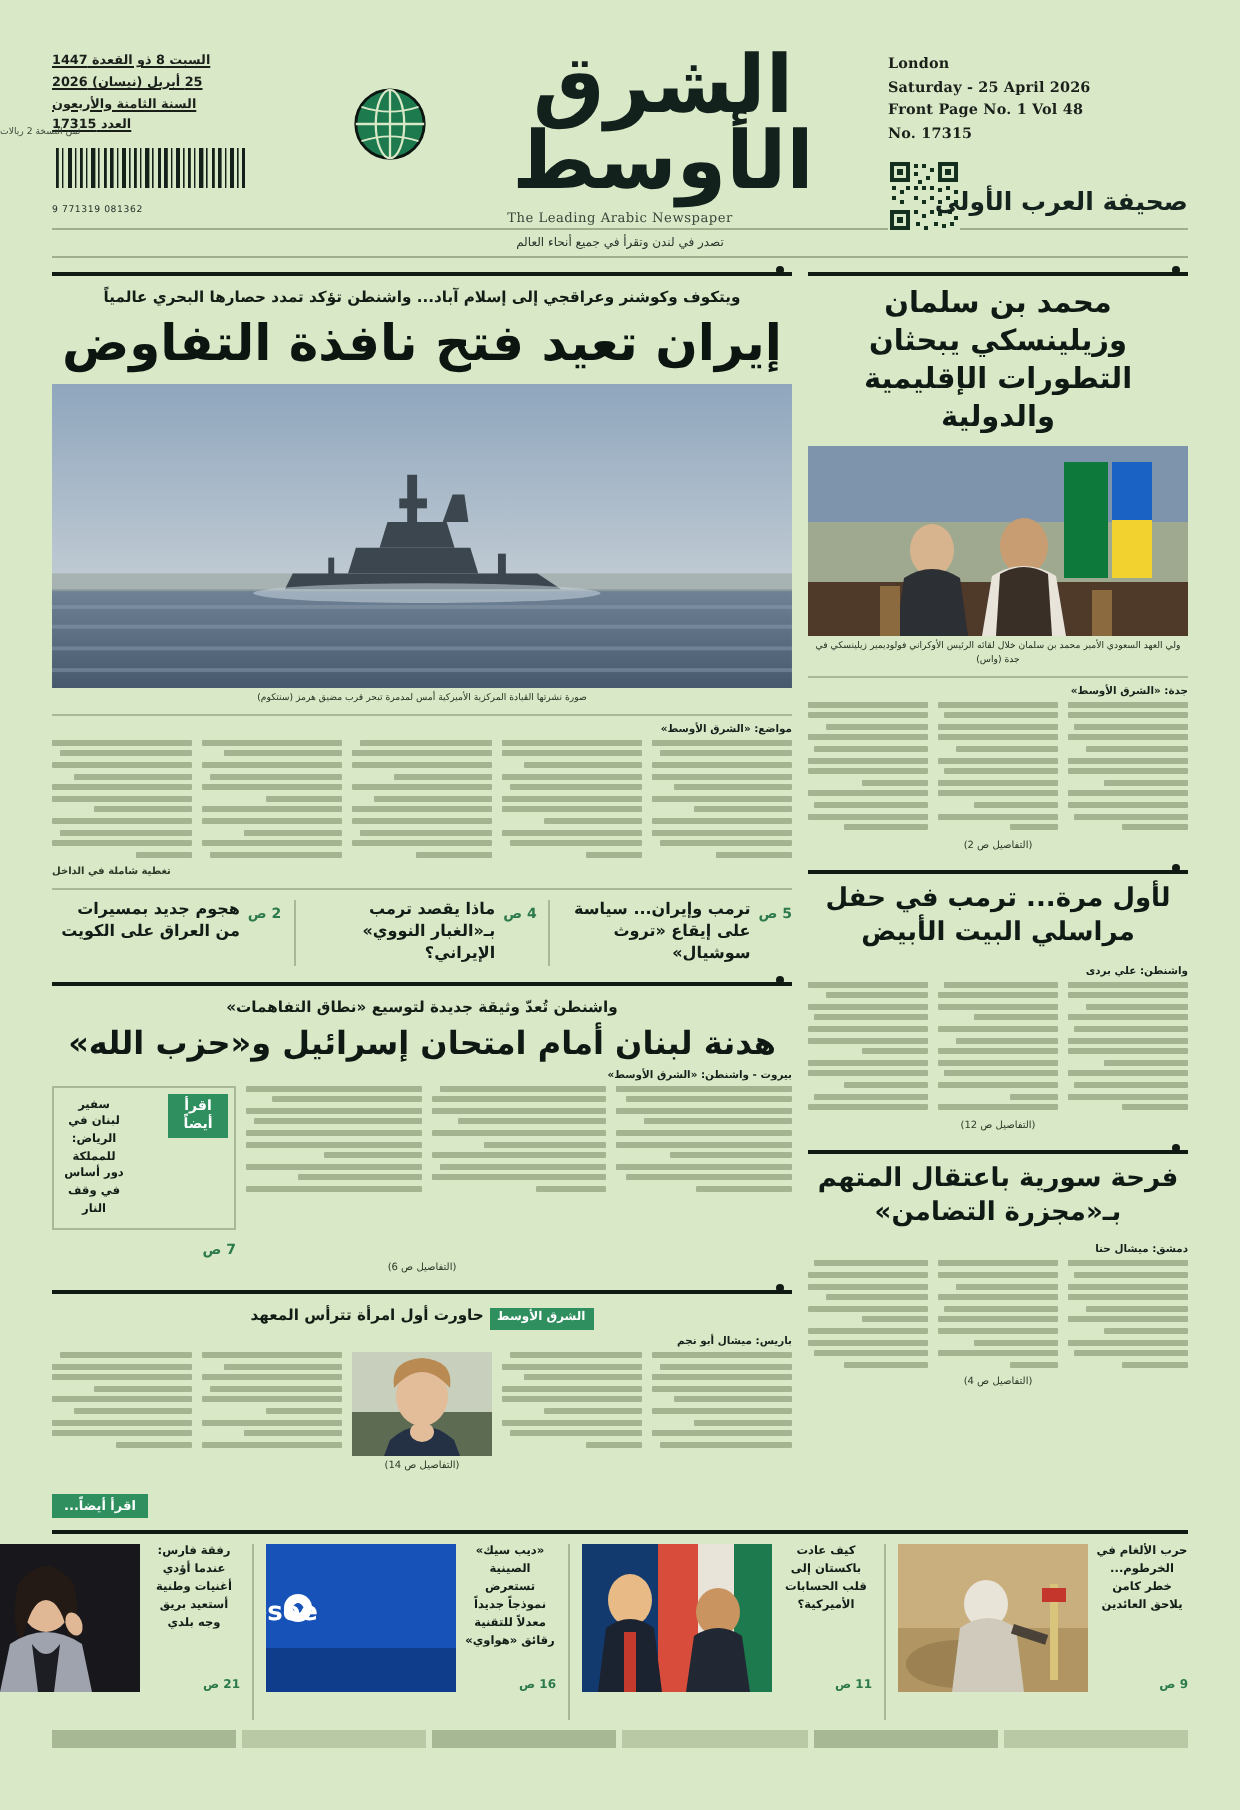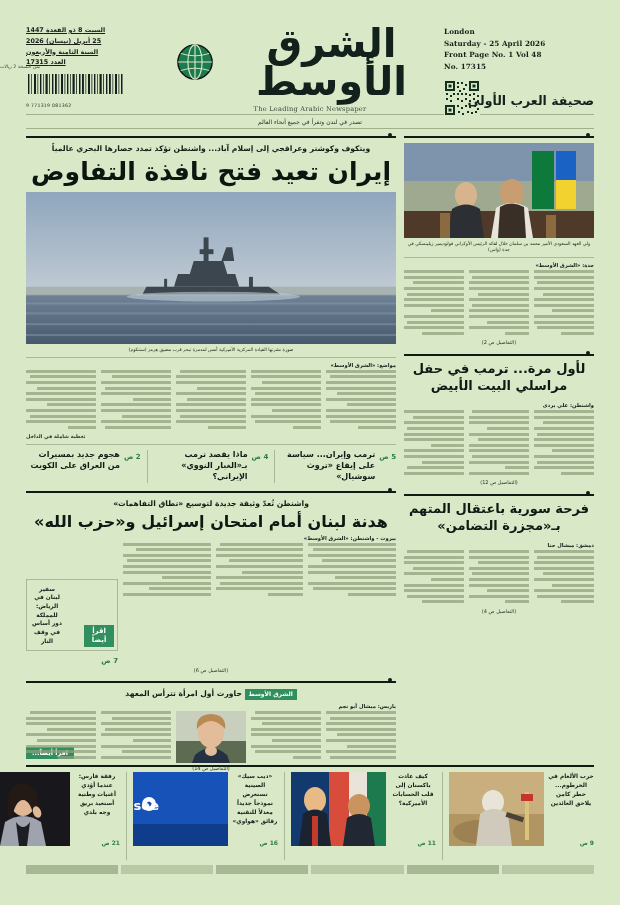--- a/index.html
+++ b/index.html
@@ -105,22 +105,22 @@
 
   
   .briefs { display: flex; gap: 6px; border-top: 1px solid #a9b899; padding-top: 5px; margin-top: 5px; }
   .brief { flex: 1; display: flex; gap: 4px; align-items: flex-start; }
   .brief + .brief { border-right: 1px solid #a9b899; padding-right: 6px; }
   .brief .txt { font-size: 8px; font-weight: bold; color: #121b15; line-height: 1.35; text-align: right; flex: 1; }
   .pg { font-size: 7px; color: #2c7a4b; font-weight: bold; white-space: nowrap; padding-top: 3px; }
 
   
   .readalso {
-    display: flex; gap: 20px; align-items: flex-end;
-    border: 1px solid #a9b899; padding: 3px; margin-top: 36px;
+    display: flex; gap: 20px; align-items: flex-start;
+    border: 1px solid #a9b899; padding: 3px;
   }
   .ra-tag {
     background: #2f8f5e; color: #fff; font-size: 7px; font-weight: bold;
     width: 30px; display: flex; flex-direction: column; align-items: center;
     justify-content: center; line-height: 1.35; text-align: center; padding: 2px;
   }
   .ra-body { flex: 1; font-size: 5.8px; font-weight: bold; color: #141c16; line-height: 1.5; text-align: center; padding: 2px; }
 
   
   .bottom {
@@ -273,20 +273,21 @@
     <div class="t">تصدر في لندن وتقرأ في جميع أنحاء العالم</div>
   </div>
   <div class="rule-under"></div>
 
   <div class="main">
 
     <div class="col-left">
 
       <div>
         <div class="dot-rule"></div>
+        <h2 class="hl">محمد بن سلمان وزيلينسكي يبحثان التطورات الإقليمية والدولية</h2>
 
         <svg class="photo" viewBox="0 0 190 95" style="margin-top:5px">
           <rect width="190" height="95" fill="#2e4a6b"></rect>
           <rect x="0" y="0" width="190" height="38" fill="#7e94ad"></rect>
           <rect x="0" y="38" width="190" height="30" fill="#9fa98f"></rect>
           <rect x="0" y="68" width="190" height="27" fill="#4f3a2a"></rect>
 
           <rect x="128" y="8" width="22" height="58" fill="#0d7a3c"></rect>
           <rect x="152" y="8" width="20" height="29" fill="#1a63c4"></rect>
           <rect x="152" y="37" width="20" height="29" fill="#f2d22e"></rect>

